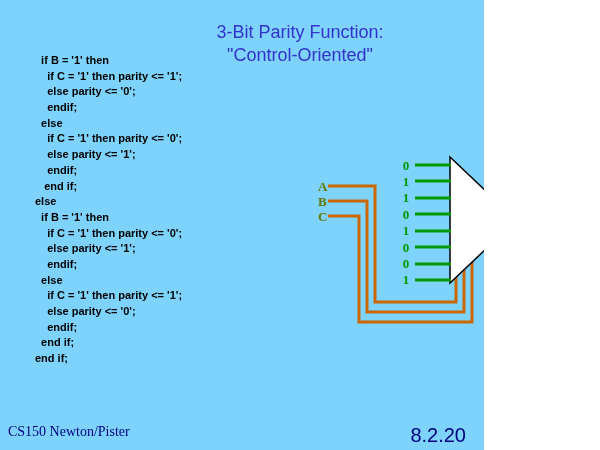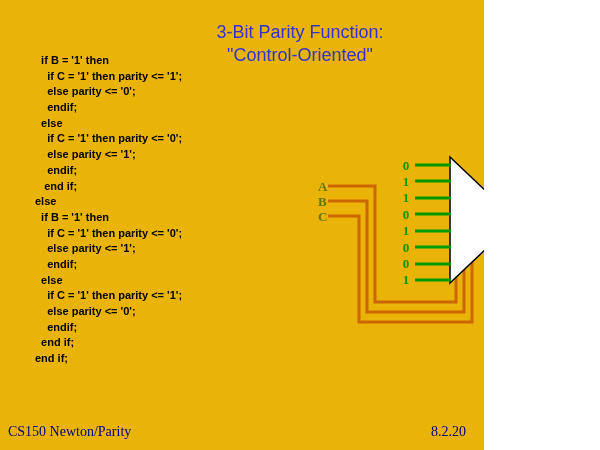--- a/index.html
+++ b/index.html
@@ -1,21 +1,21 @@
 <!DOCTYPE html>
 <html><head>
 <meta charset="utf-8">
 <style>
   * { margin: 0; padding: 0; box-sizing: border-box; }
   html, body { background: #ffffff; }
   .slide {
     position: relative;
     width: 484px;
     height: 450px;
-    background: #eab308;
+    background: #7dd3fc;
     overflow: hidden;
     font-family: "Liberation Sans", sans-serif;
   }
   .title {
     position: absolute;
     top: 21px;
     left: 0;
     width: 600px;
     text-align: center;
     color: #3333cc;
@@ -52,22 +52,22 @@
     left: 8px;
     top: 424px;
     font-family: "Liberation Serif", serif;
     font-size: 14px;
     color: #000080;
   }
   .footer-right {
     position: absolute;
     right: 18px;
     top: 424px;
-    font-family: Liberation Serif, serif;
-    font-size: 14px;
+    font-family: Liberation Sans, sans-serif;
+    font-size: 20px;
     color: #000080;
   }
 </style>
 </head>
 <body>
 
 <div class="slide">
 
   <div class="title">
     <div>3-Bit Parity Function:</div>
@@ -125,16 +125,16 @@
     <text class="bit" x="106" y="62">1</text>
     <text class="bit" x="106" y="79">0</text>
     <text class="bit" x="106" y="95">1</text>
     <text class="bit" x="106" y="112">0</text>
     <text class="bit" x="106" y="128">0</text>
     <text class="bit" x="106" y="144">1</text>
 
     <text class="out" x="216" y="85">parity</text>
   </svg>
 
-  <div class="footer-left">CS150 Newton/Parity</div>
+  <div class="footer-left">CS150 Newton/Pister</div>
   <div class="footer-right">8.2.20</div>
 
 </div>
 
 </body></html>

